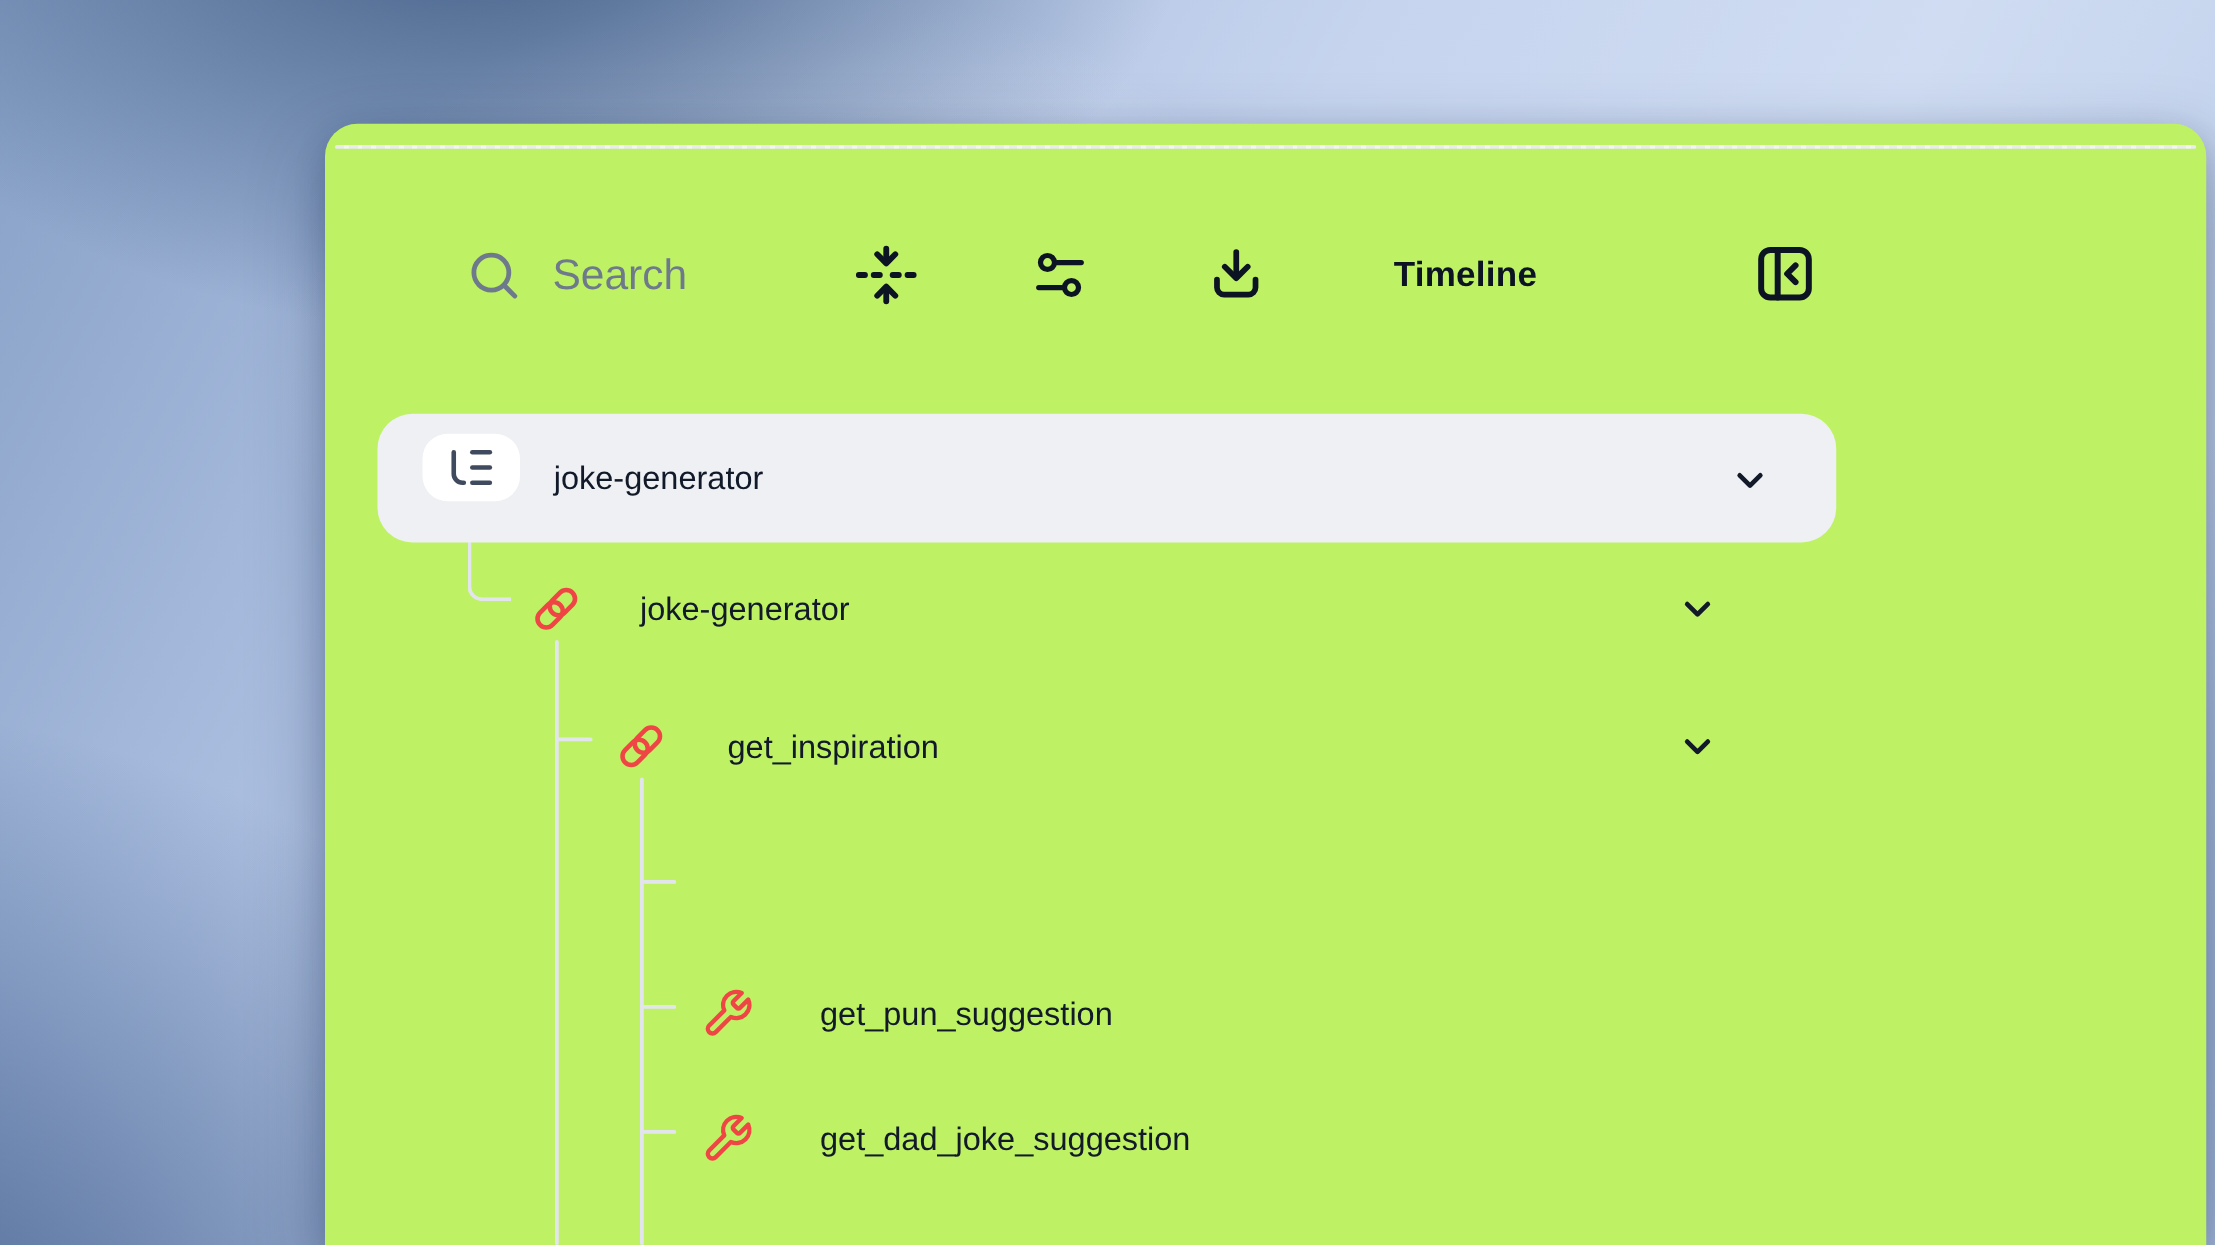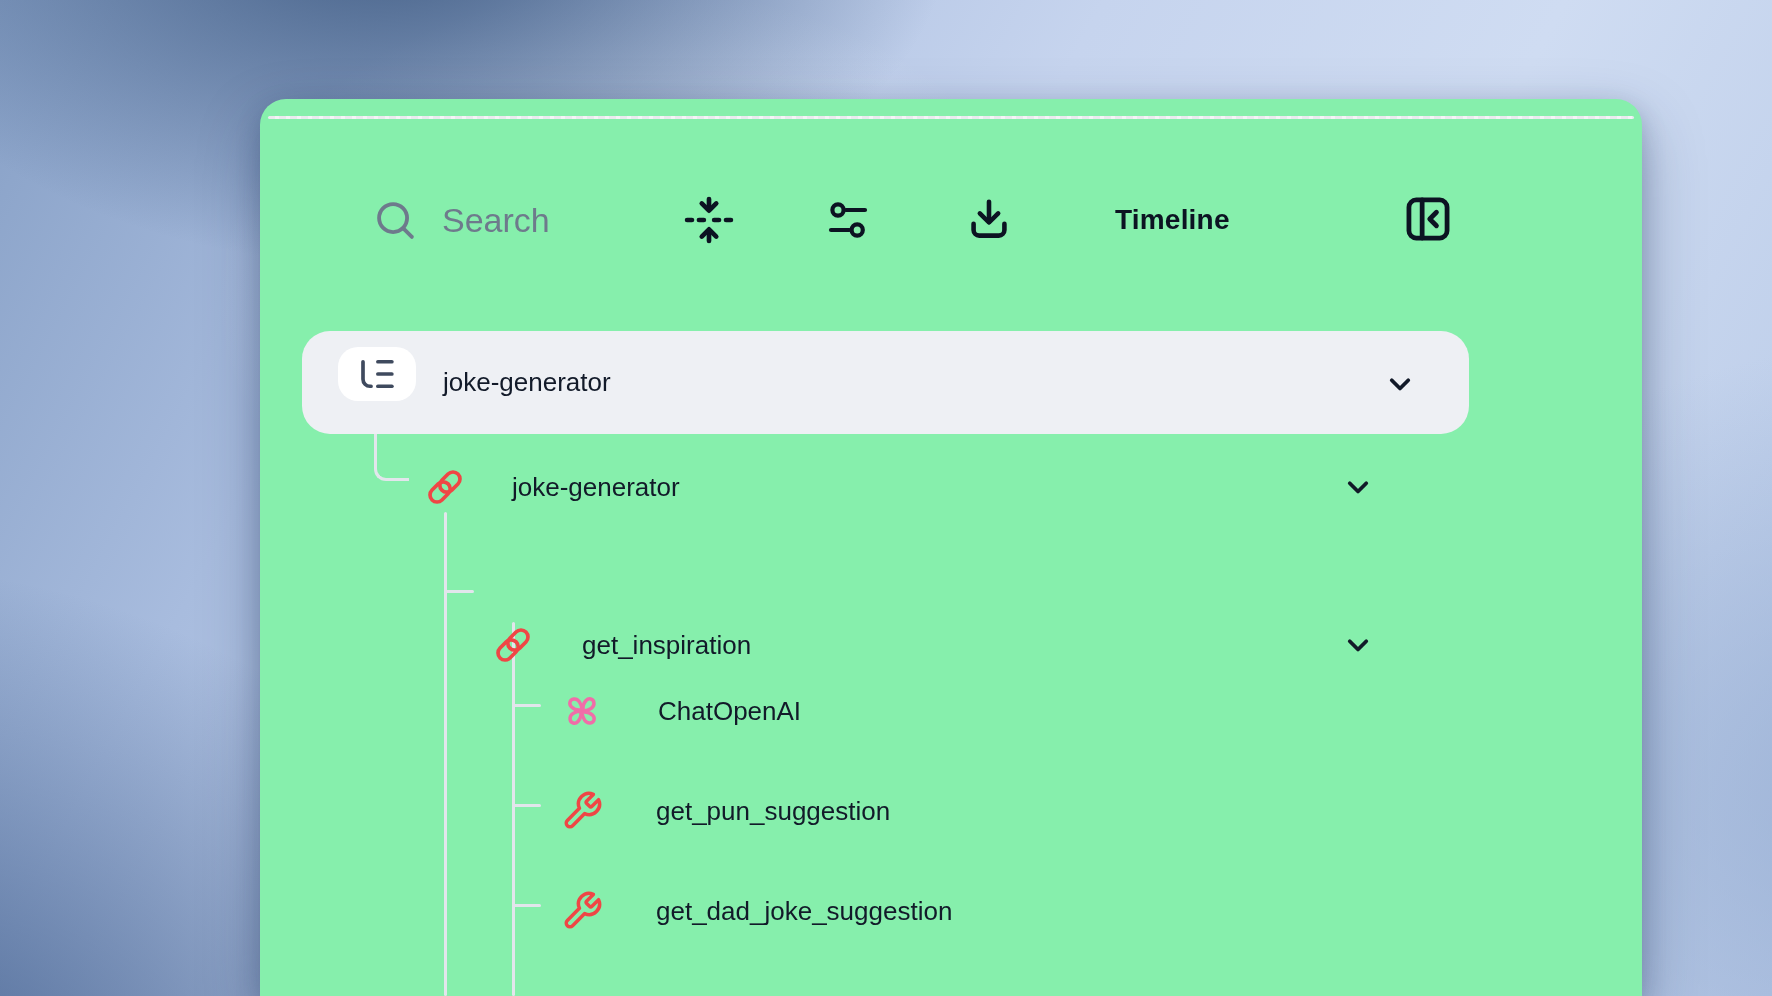--- a/index.html
+++ b/index.html
@@ -7,22 +7,22 @@
     width:1772px;height:996px;overflow:hidden;position:relative;
     font-family:"Liberation Sans","DejaVu Sans",sans-serif;
     background:
       radial-gradient(900px 560px at 395px -80px, rgba(47,76,116,0.85), rgba(47,76,116,0) 62%),
       radial-gradient(1100px 900px at -150px 1150px, rgba(52,82,130,0.9), rgba(52,82,130,0) 65%),
       radial-gradient(700px 520px at 36% 30%, rgba(235,242,252,0.75), rgba(235,242,252,0) 60%),
       radial-gradient(900px 700px at 108% 80%, rgba(150,173,210,0.8), rgba(150,173,210,0) 65%),
       linear-gradient(118deg,#87a0c6 0%,#a8bcde 22%,#c6d4ee 48%,#cfdcf2 68%,#b6c8e6 100%);
   }
   .card{
-    position:absolute;left:260px;top:99px;width:1382px;height:897px;
-    background:#86efac;border-radius:26px 26px 0 0;
+    position:absolute;left:260px;top:99px;width:1505px;height:897px;
+    background:#bef264;border-radius:26px 26px 0 0;
     box-shadow:0 25px 60px rgba(25,45,85,.35),0 8px 24px rgba(25,45,85,.22);
   }
   .top-divider{
     position:absolute;left:8px;right:8px;top:17px;height:3px;border-radius:2px;
     background:repeating-linear-gradient(90deg,#eaeaef 0 7px,#f4f4f7 7px 11px);
   }
   .abs{position:absolute;}
   .toolbar-text{font-size:34px;color:#6e7a8c;line-height:50px;}
   .timeline-text{font-size:28px;font-weight:700;color:#0c1322;line-height:52px;letter-spacing:.2px;}
   .icon-btn{display:flex;align-items:center;justify-content:center;cursor:pointer;background:none;border:none;padding:0;}
@@ -132,43 +132,33 @@
       <rect x="2.7" y="10.8" width="13" height="8" rx="4" transform="rotate(-45 9.2 14.8)"></rect>
     </svg>
     <div class="row-label abs" style="left:252px;top:3px;">joke-generator</div>
     <div class="abs icon-btn" style="left:1078px;top:6px;width:40px;height:40px;">
       <svg width="36" height="36" viewBox="0 0 24 24" fill="none" stroke="#121a29" stroke-width="2.5" stroke-linecap="round" stroke-linejoin="round">
         <path d="m6.5 9.5 5.5 5.5 5.5-5.5"></path>
       </svg>
     </div>
   </div>
 
-  <div class="abs" style="left:0;top:472px;width:1251px;height:52px;margin-top:48px;">
+  <div class="abs" style="left:0;top:472px;width:1251px;height:52px;">
     <svg class="abs" style="left:232px;top:5px;" width="42" height="42" viewBox="0 0 24 24" fill="none" stroke="#ef4645" stroke-width="2.1">
       <rect x="8.3" y="5.2" width="13" height="8" rx="4" transform="rotate(-45 14.8 9.2)"></rect>
       <rect x="2.7" y="10.8" width="13" height="8" rx="4" transform="rotate(-45 9.2 14.8)"></rect>
     </svg>
     <div class="row-label abs" style="left:322px;top:3px;">get_inspiration</div>
     <div class="abs icon-btn" style="left:1078px;top:6px;width:40px;height:40px;">
       <svg width="36" height="36" viewBox="0 0 24 24" fill="none" stroke="#121a29" stroke-width="2.5" stroke-linecap="round" stroke-linejoin="round">
         <path d="m6.5 9.5 5.5 5.5 5.5-5.5"></path>
       </svg>
     </div>
   </div>
 
-  <div class="abs" style="left:0;top:586px;width:1251px;height:52px;">
-    <svg class="abs" style="left:300px;top:4px;" width="44" height="44" viewBox="0 0 24 24" fill="none" stroke="#f06da8" stroke-width="1.9" stroke-linejoin="round">
-      <path d="M12 11.3C11.7 7.8 9.9 5.2 7.5 5.5 5.2 5.8 4.7 8.3 6.3 9.8c1.5 1.4 3.7 1.9 5.7 1.5Z"></path>
-      <path d="M12 11.3C11.7 7.8 9.9 5.2 7.5 5.5 5.2 5.8 4.7 8.3 6.3 9.8c1.5 1.4 3.7 1.9 5.7 1.5Z" transform="rotate(90 12 12)"></path>
-      <path d="M12 11.3C11.7 7.8 9.9 5.2 7.5 5.5 5.2 5.8 4.7 8.3 6.3 9.8c1.5 1.4 3.7 1.9 5.7 1.5Z" transform="rotate(180 12 12)"></path>
-      <path d="M12 11.3C11.7 7.8 9.9 5.2 7.5 5.5 5.2 5.8 4.7 8.3 6.3 9.8c1.5 1.4 3.7 1.9 5.7 1.5Z" transform="rotate(270 12 12)"></path>
-      <circle cx="12" cy="12" r="0.5" fill="#f06da8" stroke="none"></circle>
-    </svg>
-    <div class="row-label abs" style="left:398px;top:3px;">ChatOpenAI</div>
-  </div>
 
   <div class="abs" style="left:0;top:786px;width:1251px;height:52px;">
     <svg class="abs" style="left:301px;top:5px;" width="42" height="42" viewBox="0 0 24 24" fill="none" stroke="#ef4645" stroke-width="2" stroke-linecap="round" stroke-linejoin="round">
       <path d="M14.7 6.3a1 1 0 0 0 0 1.4l1.6 1.6a1 1 0 0 0 1.4 0l3.77-3.77a6 6 0 0 1-7.94 7.94l-6.91 6.91a2.12 2.12 0 0 1-3-3l6.91-6.91a6 6 0 0 1 7.94-7.94l-3.76 3.76z"></path>
     </svg>
     <div class="row-label abs" style="left:396px;top:3px;">get_dad_joke_suggestion</div>
   </div>
 
   <div class="abs" style="left:0;top:686px;width:1251px;height:52px;">
     <svg class="abs" style="left:301px;top:5px;" width="42" height="42" viewBox="0 0 24 24" fill="none" stroke="#ef4645" stroke-width="2" stroke-linecap="round" stroke-linejoin="round">

